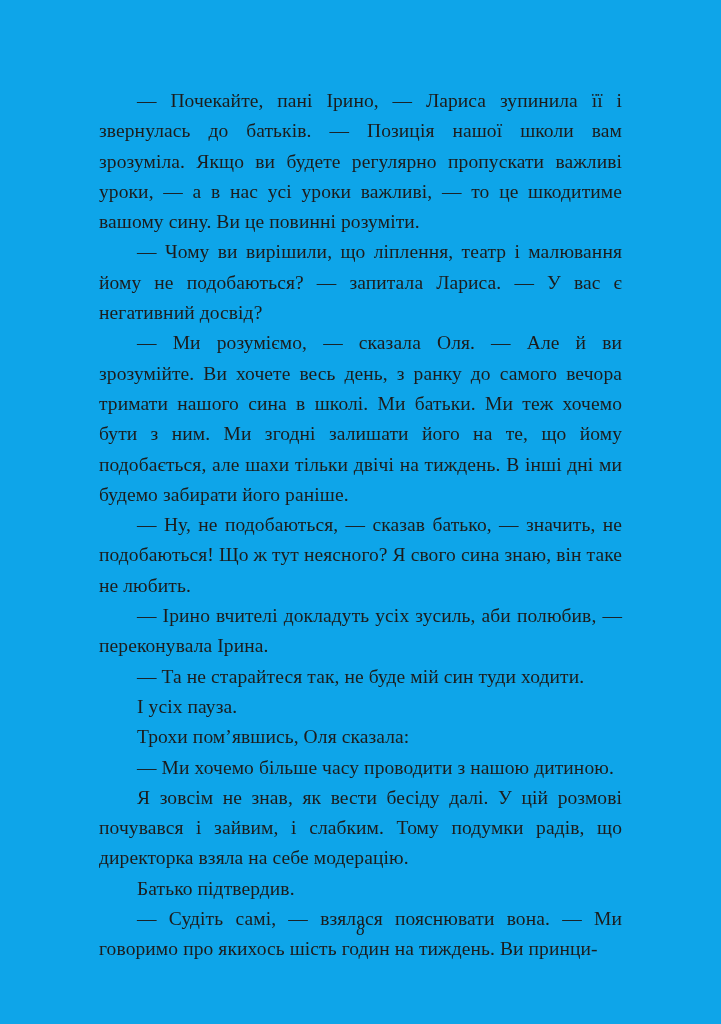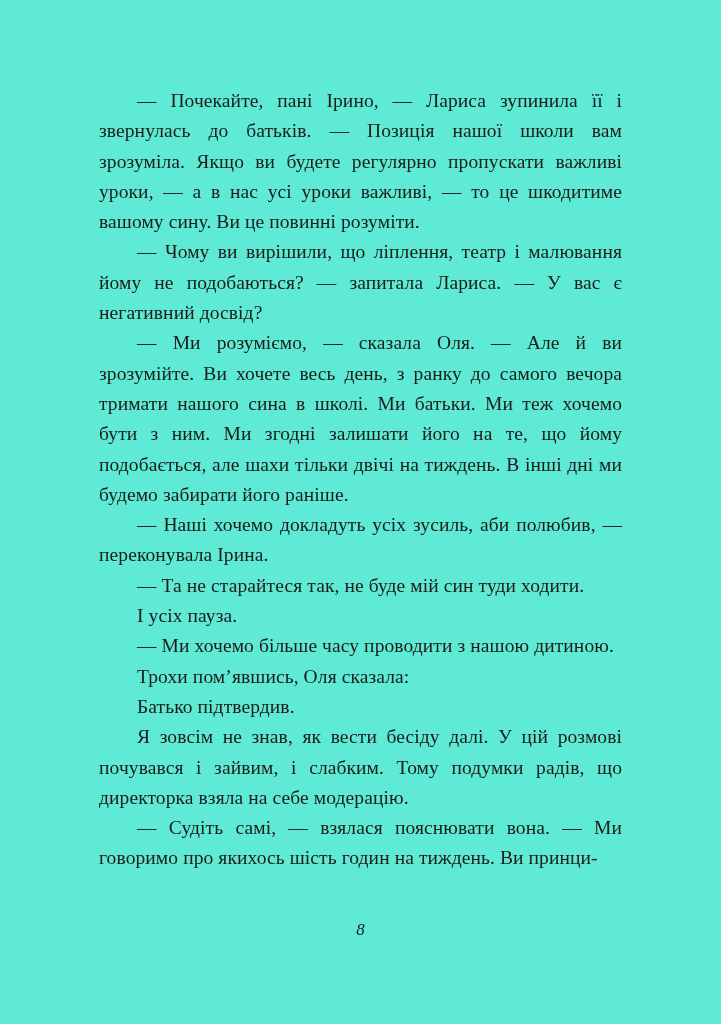--- a/index.html
+++ b/index.html
@@ -4,21 +4,21 @@
 <style>
   html, body {
     margin: 0;
     padding: 0;
     background: #ffffff;
   }
   .book-page {
     position: relative;
     width: 721px;
     height: 1024px;
-    background: #5eead4;
+    background: #0ea5e9;
     overflow: hidden;
     font-family: "Liberation Serif", "DejaVu Serif", serif;
     color: #1c1c1c;
   }
   .text-block {
     position: absolute;
     left: 99px;
     top: 86px;
     width: 523px;
     font-size: 19.5px;
@@ -43,23 +43,24 @@
   }
 </style>
 </head>
 <body>
 
 <div class="book-page">
   <div class="text-block">
     <p>— Почекайте, пані Ірино, — Лариса зупинила її і звернулась до батьків. — Позиція нашої школи вам зрозуміла. Якщо ви будете регулярно пропускати важливі уроки, — а в нас усі уроки важливі, — то це шкодитиме вашому сину. Ви це повинні розуміти.</p>
     <p>— Чому ви вирішили, що ліплення, театр і малювання йому не подобаються? — запитала Лариса. — У вас є негативний досвід?</p>
     <p>— Ми розуміємо, — сказала Оля. — Але й ви зрозумійте. Ви хочете весь день, з ранку до самого вечора тримати нашого сина в школі. Ми батьки. Ми теж хочемо бути з ним. Ми згодні залишати його на те, що йому подобається, але шахи тільки двічі на тиждень. В інші дні ми будемо забирати його раніше.</p>
-    <p>— Наші хочемо докладуть усіх зусиль, аби полюбив, — переконувала Ірина.</p>
+    <p>— Ну, не подобаються, — сказав батько, — значить, не подобаються! Що ж тут неясного? Я свого сина знаю, він таке не любить.</p>
+    <p>— Ірино вчителі докладуть усіх зусиль, аби полюбив, — переконувала Ірина.</p>
     <p>— Та не старайтеся так, не буде мій син туди ходити.</p>
     <p>І усіх пауза.</p>
+    <p>Трохи пом’явшись, Оля сказала:</p>
     <p>— Ми хочемо більше часу проводити з нашою дитиною.</p>
-    <p>Трохи пом’явшись, Оля сказала:</p>
+    <p>Я зовсім не знав, як вести бесіду далі. У цій розмові почувався і зайвим, і слабким. Тому подумки радів, що директорка взяла на себе модерацію.</p>
     <p>Батько підтвердив.</p>
-    <p>Я зовсім не знав, як вести бесіду далі. У цій розмові почувався і зайвим, і слабким. Тому подумки радів, що директорка взяла на себе модерацію.</p>
     <p>— Судіть самі, — взялася пояснювати вона. — Ми говоримо про якихось шість годин на тиждень. Ви принци-</p>
   </div>
   <div class="page-number">8</div>
 </div>
 
 </body></html>

